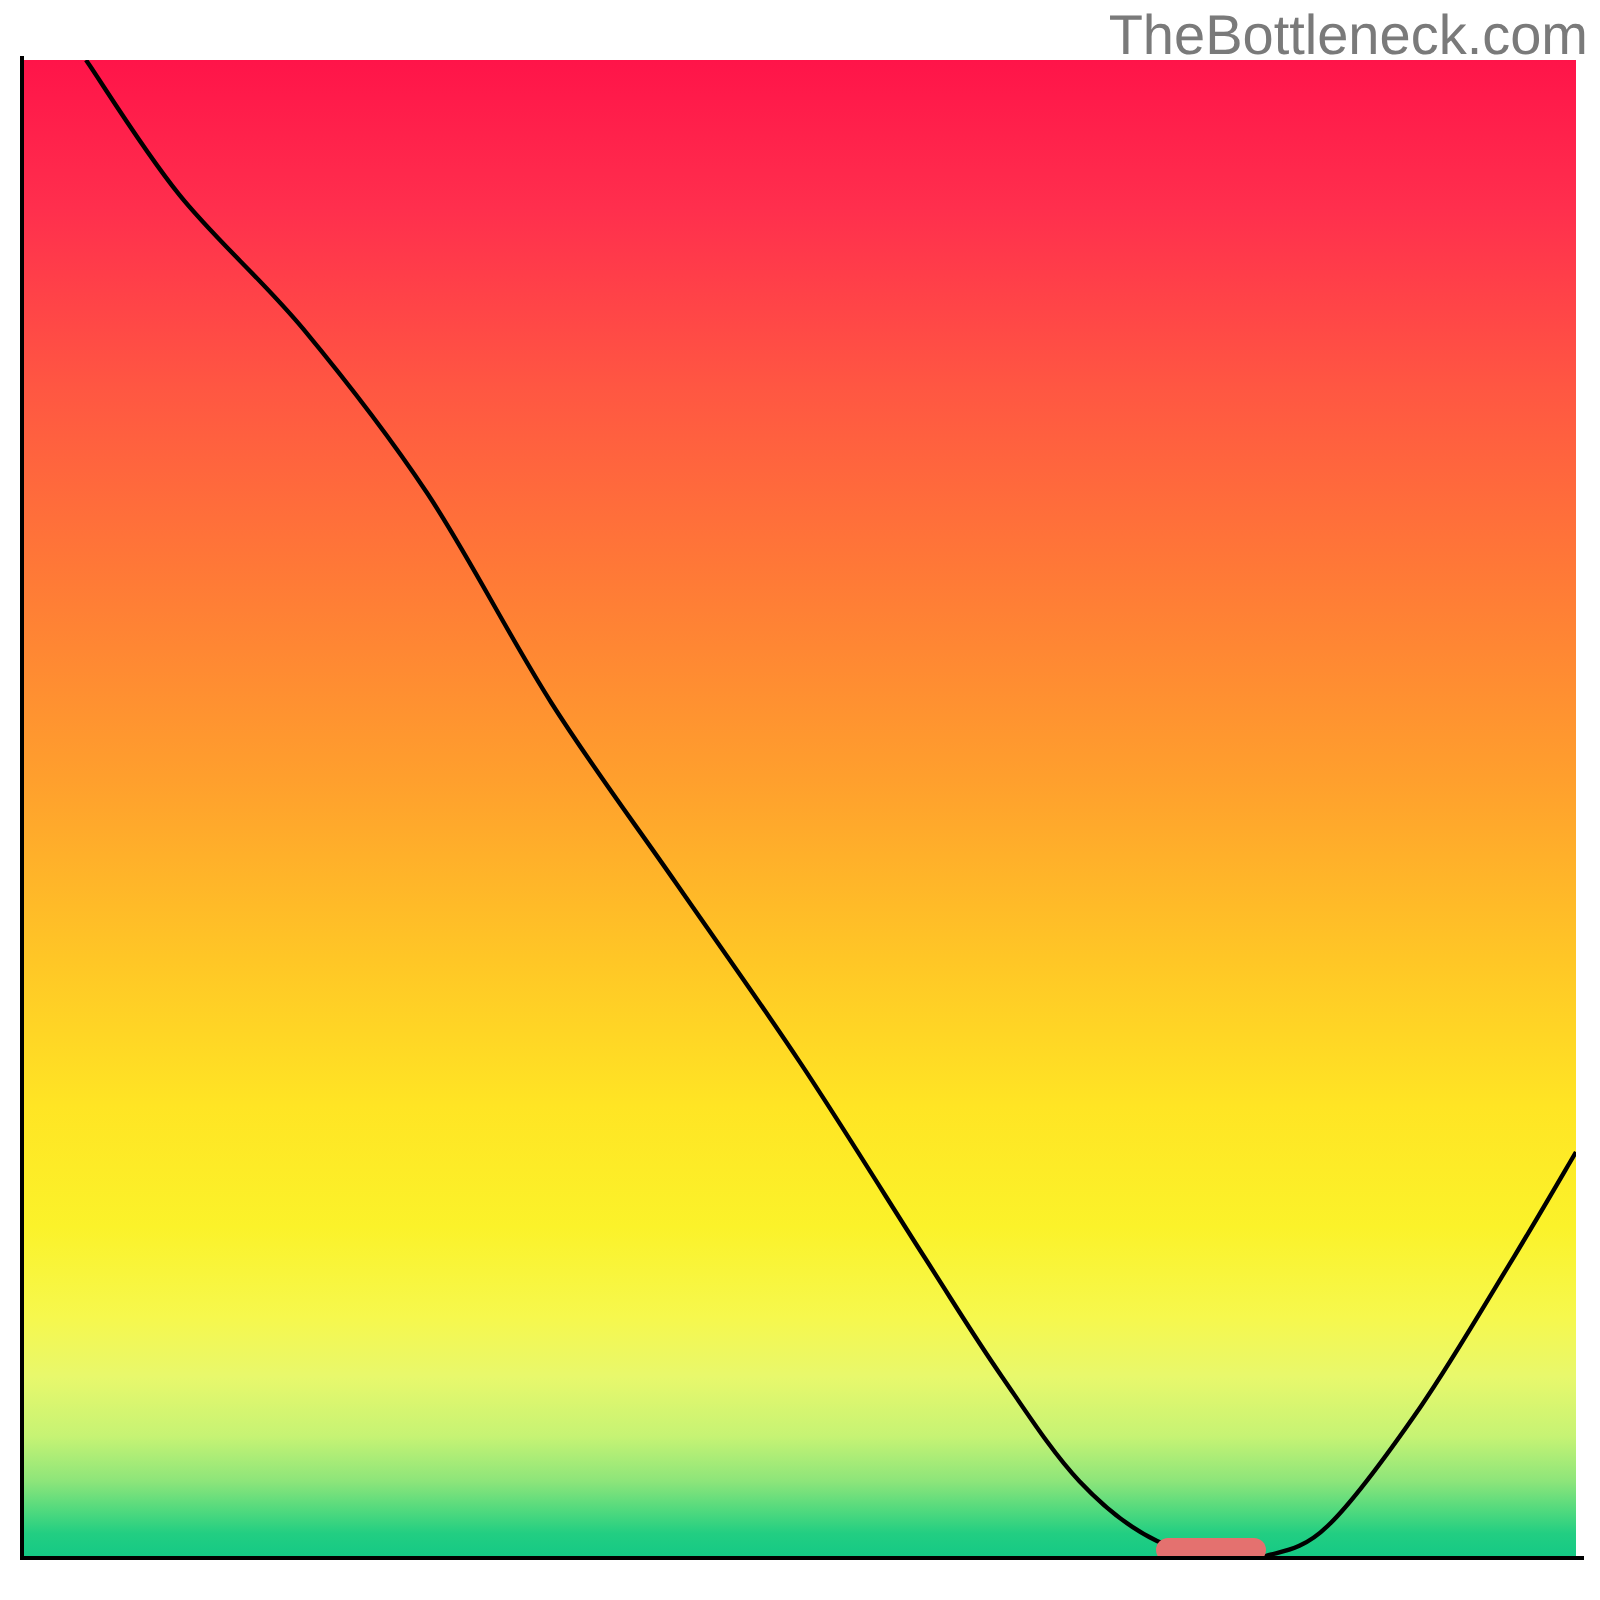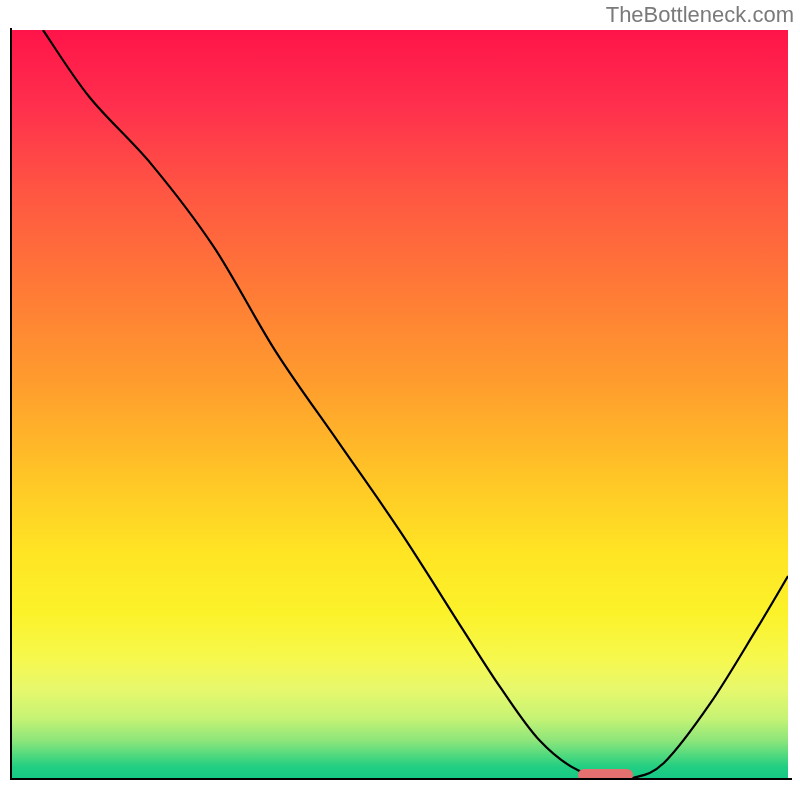--- a/index.html
+++ b/index.html
@@ -14,21 +14,21 @@
     position: relative;
     width: 800px;
     height: 800px;
     overflow: hidden;
   }
   .watermark {
     position: absolute;
     top: 2px;
     right: 6px;
     color: #7a7a7a;
-    font-size: 22px;
+    font-size: 28px;
     font-weight: 500;
     font-family: Arial, sans-serif;
     z-index: 20;
   }
   .plot-outer {
     position: absolute;
     left: 10px;
     top: 30px;
     width: 780px;
     height: 768px;

